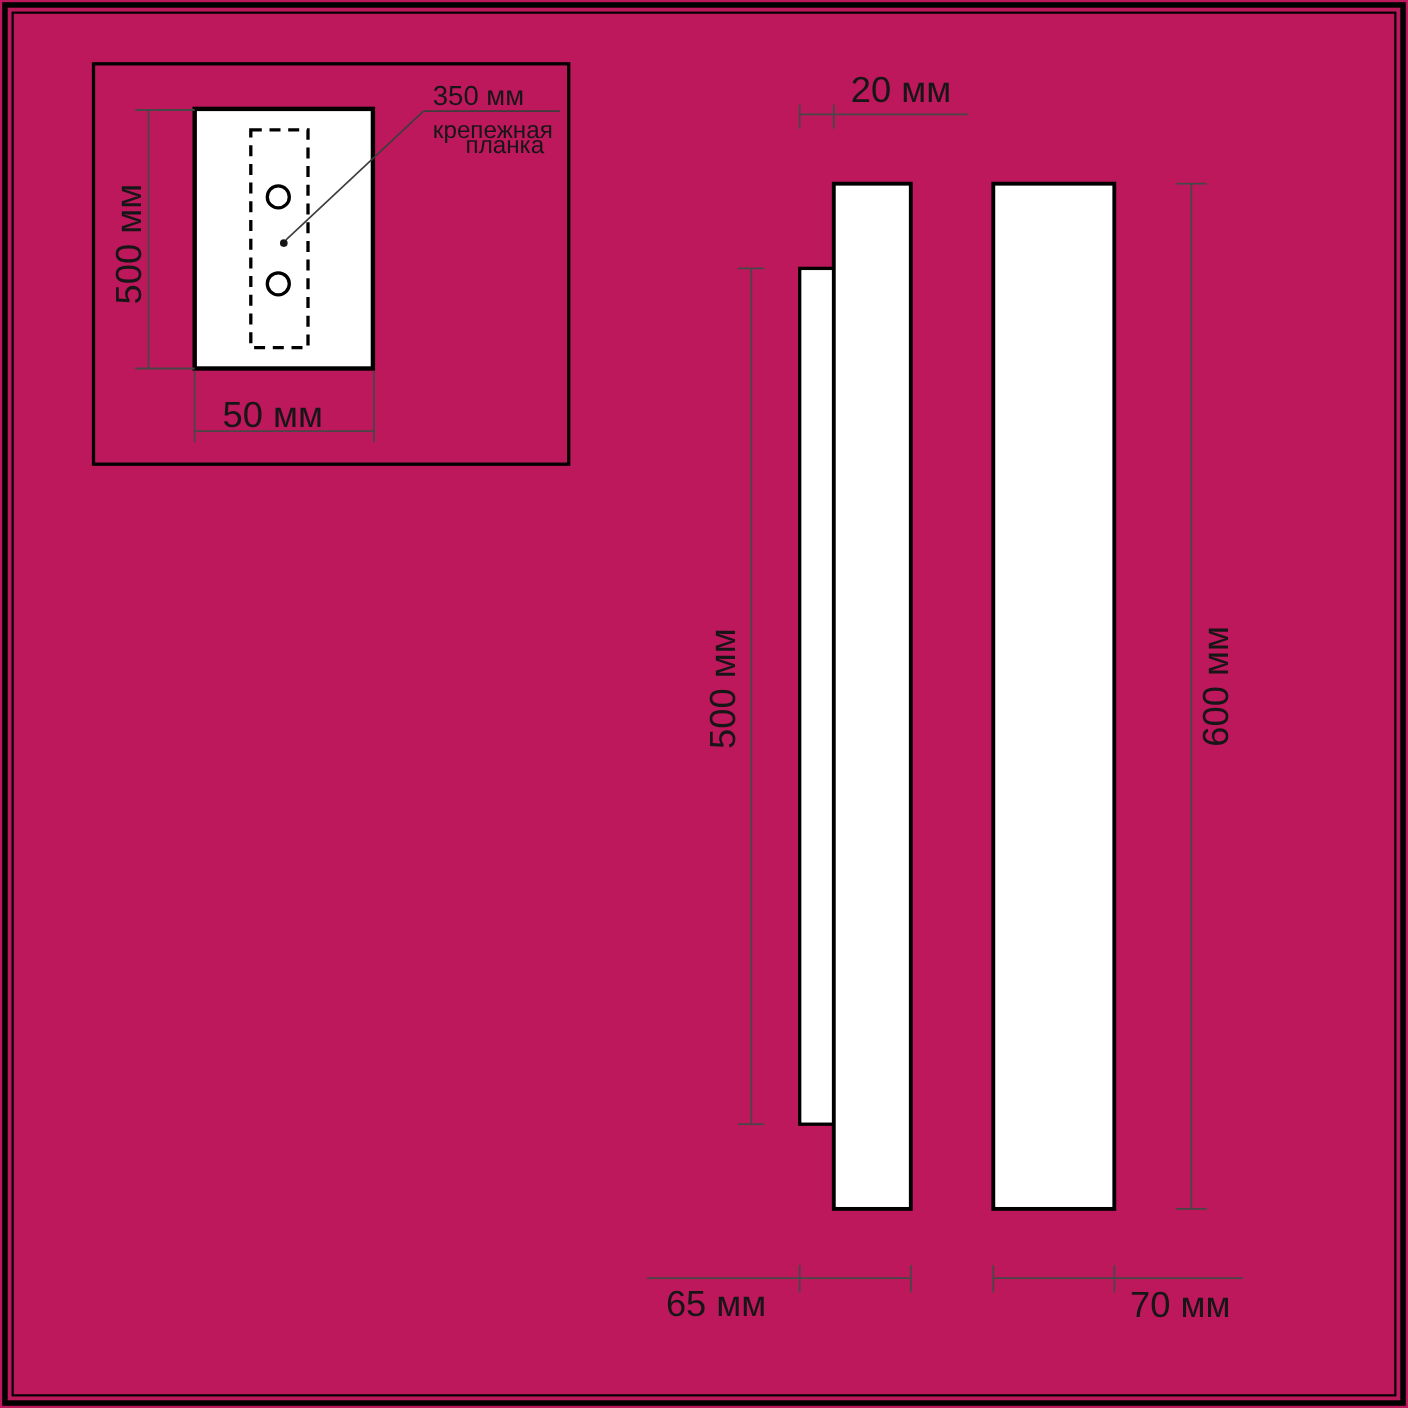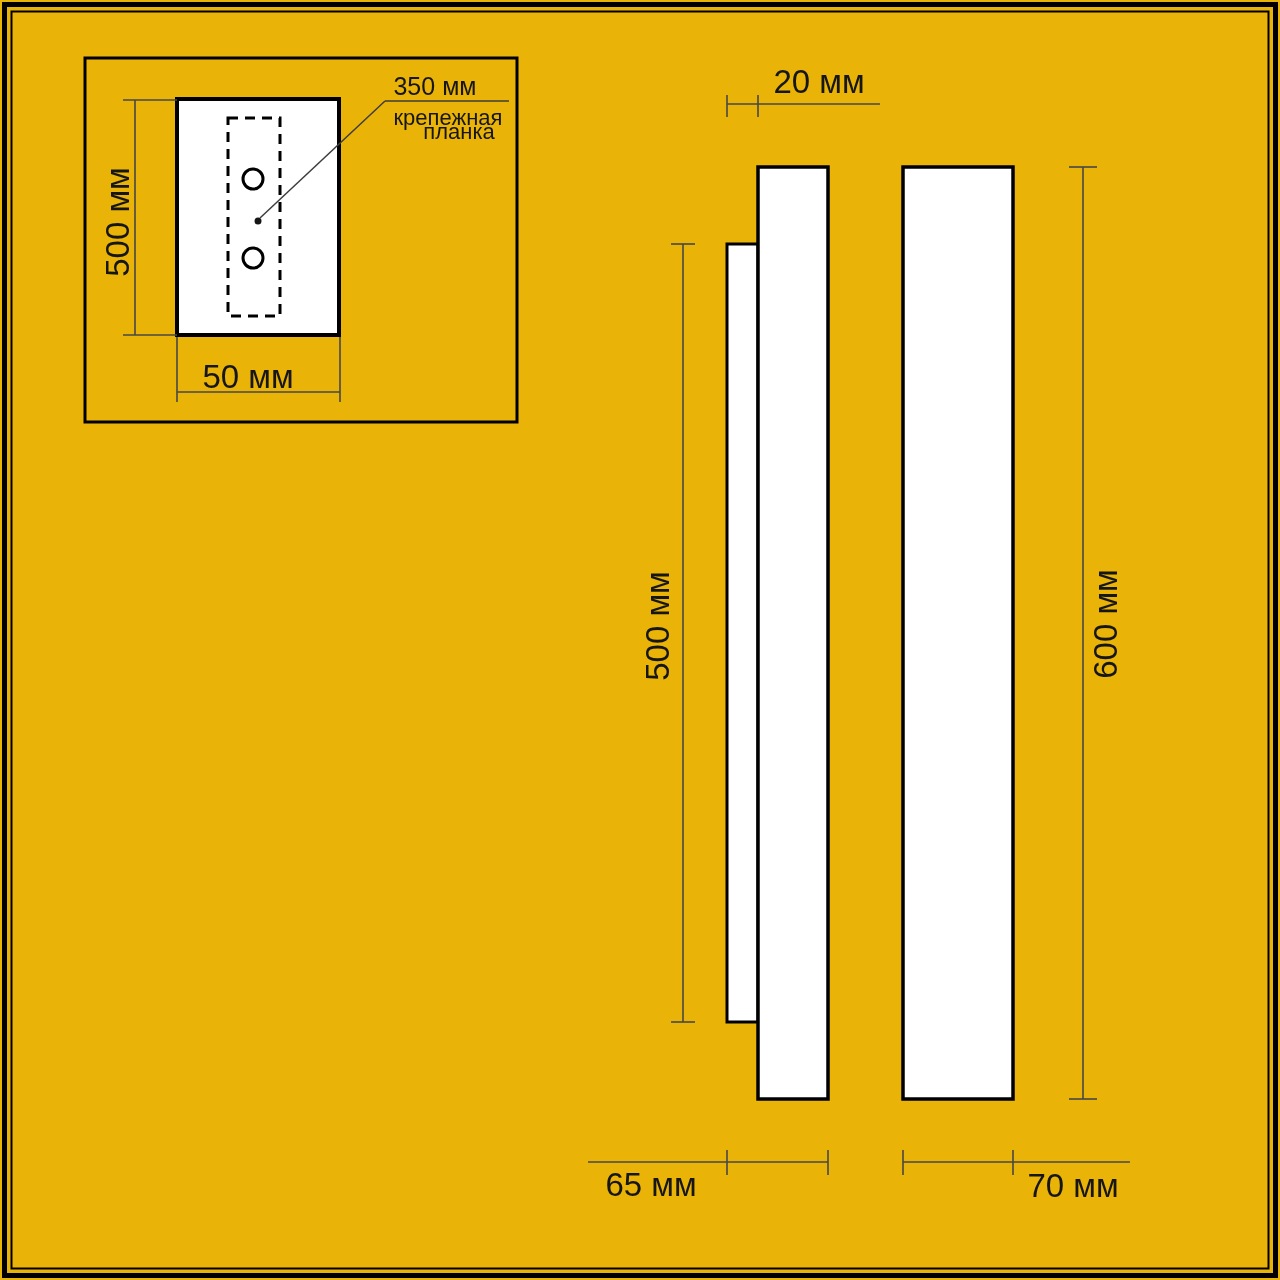--- a/index.html
+++ b/index.html
@@ -4,21 +4,21 @@
 <style>
   html, body {
     margin: 0;
     padding: 0;
     background: #ffffff;
   }
   .canvas {
     position: relative;
     width: 1280px;
     height: 1280px;
-    background: #eab308;
+    background: #be185d;
     font-family: "Liberation Sans", sans-serif;
   }
   svg { display: block; }
   .obj  { stroke: #000000; fill: #ffffff; }
   .obj-nf { stroke: #000000; fill: none; }
   .dim  { stroke: #474747; stroke-width: 1.6; fill: none; }
   .lead { stroke: #3d3d3d; stroke-width: 1.5; fill: none; }
   text {
     fill: #161616;
     font-family: "Liberation Sans", sans-serif;

